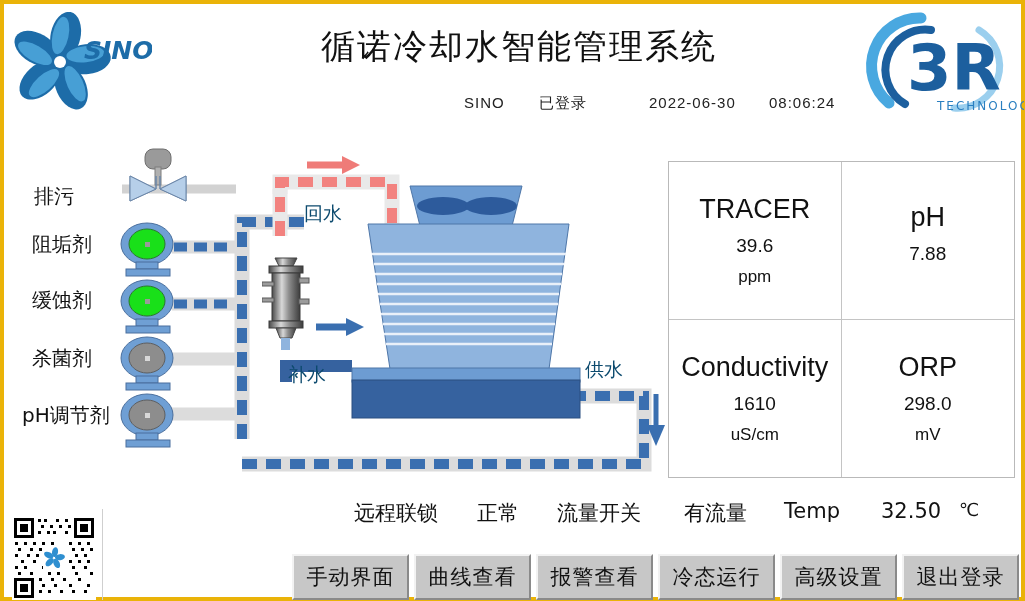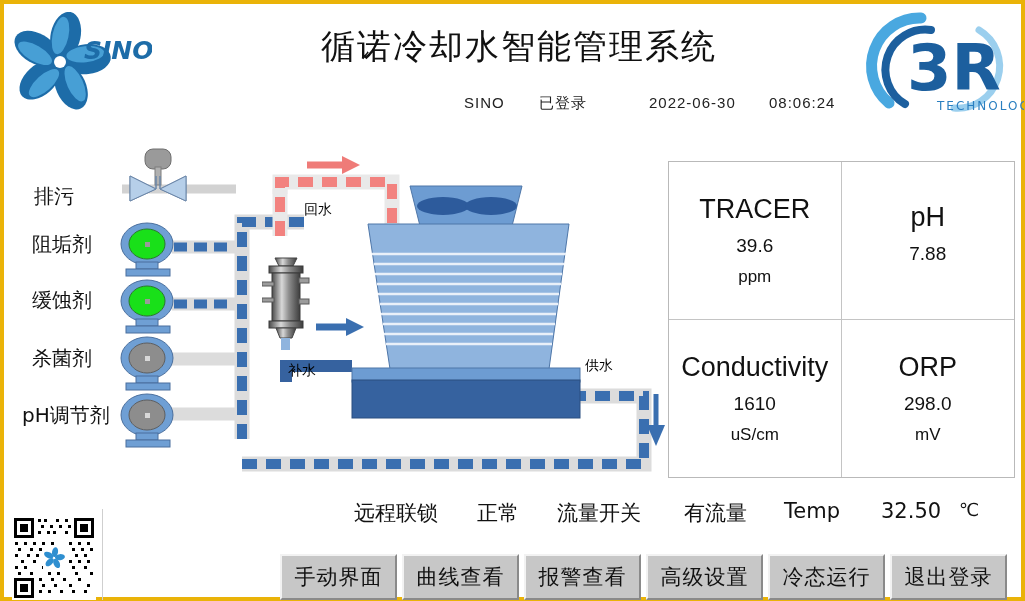--- a/index.html
+++ b/index.html
@@ -49,21 +49,21 @@
   #sensor{position:absolute;left:258px;top:248px;width:48px;height:98px;}
 
   
   #pipes{position:absolute;left:0;top:0;width:1015px;height:591px;
          pointer-events:none;}
 
   
   #tower{position:absolute;left:330px;top:160px;width:300px;height:260px;}
 
   
-  .diag-label{position:absolute;font-size:14px;color:#000000;white-space:nowrap;
+  .diag-label{position:absolute;font-size:19px;color:#0c4a6e;white-space:nowrap;
               font-family:Liberation Sans, sans-serif;}
   #lbl-huishui{left:300px;top:197px;}
   #lbl-bushui {left:284px;top:358px;}
   #lbl-gongshui{left:581px;top:353px;}
 
   
   #panel{position:absolute;left:664px;top:157px;width:345px;height:315px;
          border:1px solid #b9b9b9;background:#fff;
          display:grid;grid-template-columns:1fr 1fr;grid-template-rows:1fr 1fr;}
   .cellbox{border-right:1px solid #c4c4c4;border-bottom:1px solid #c4c4c4;
@@ -78,21 +78,21 @@
   
   #status{position:absolute;left:350px;top:495px;width:665px;height:32px;
           font-size:21px;color:#111;white-space:nowrap;
           font-family:"DejaVu Sans","Liberation Sans",sans-serif;}
   #status .s{position:absolute;top:0;}
   #st-l1{left:0px;}   #st-v1{left:123px;}
   #st-l2{left:203px;} #st-v2{left:330px;}
   #st-l3{left:430px;} #st-v3{left:527px;} #st-u3{left:605px;font-size:18px;}
 
   
-  #btnbar{position:absolute;left:276px;top:550px;width:727px;height:46px;
+  #btnbar{position:absolute;left:288px;top:550px;width:727px;height:46px;
           display:flex;gap:5px;}
   .btn{flex:1;background:#c7c7c7;border-top:2px solid #f2f2f2;
        border-left:2px solid #f2f2f2;border-right:2px solid #8a8a8a;
        border-bottom:2px solid #8a8a8a;
        display:flex;align-items:center;justify-content:center;
        font-size:21px;color:#111;letter-spacing:1px;cursor:pointer;
        font-family:"DejaVu Sans","Liberation Sans",sans-serif;}
 
   
   #qr{position:absolute;left:8px;top:512px;width:84px;height:84px;}
@@ -305,22 +305,22 @@
     <span class="s" id="st-v2">有流量</span>
     <span class="s" id="st-l3">Temp</span>
     <span class="s" id="st-v3">32.50</span>
     <span class="s" id="st-u3">℃</span>
   </div>
 
   <div id="btnbar">
     <div class="btn">手动界面</div>
     <div class="btn">曲线查看</div>
     <div class="btn">报警查看</div>
+    <div class="btn">冷态运行</div>
     <div class="btn">高级设置</div>
-    <div class="btn">冷态运行</div>
     <div class="btn">退出登录</div>
   </div>
 
   <div id="qr-divider"></div>
   <svg id="qr" viewBox="0 0 84 84">
     <rect width="84" height="84" fill="#fff"></rect>
     <g fill="#000">
       <rect x="2" y="2" width="20" height="20"></rect>
         <rect x="5" y="5" width="14" height="14" fill="#fff"></rect>
         <rect x="8" y="8" width="8" height="8"></rect>

